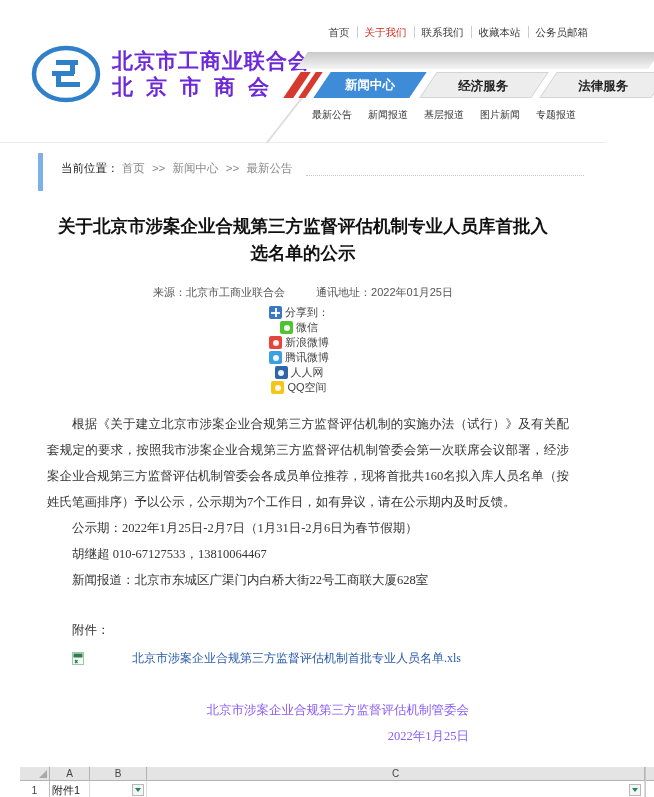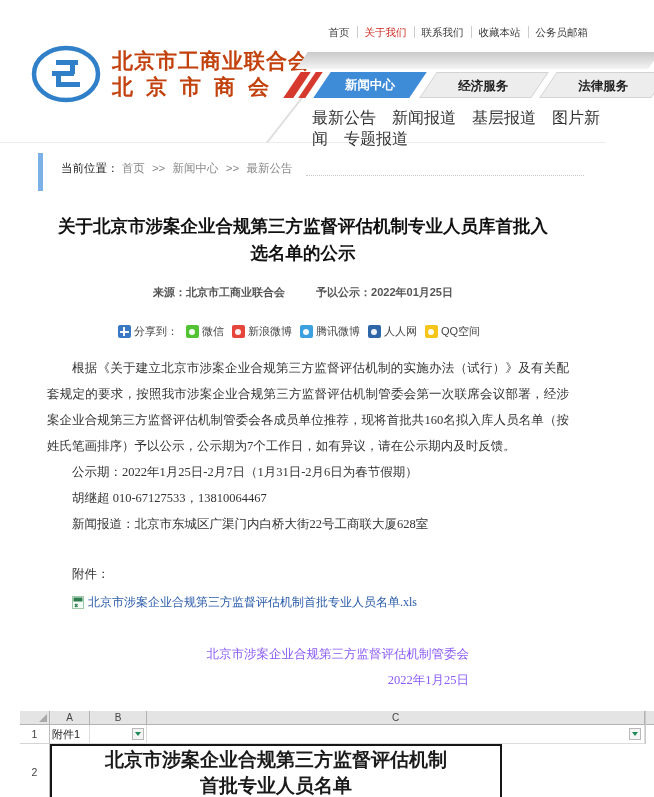--- a/index.html
+++ b/index.html
@@ -9,21 +9,21 @@
 
   
   header { position:relative; height:143px; border-bottom:1px solid #ececec; }
   .toplinks { position:absolute; top:26px; right:18px; font-size:10.5px; color:#3a3a3a; }
   .toplinks a { color:#3a3a3a; text-decoration:none; padding:0 7px; border-right:1px solid #ccc; cursor:pointer; }
   .toplinks a:last-child { border-right:none; padding-right:0; }
   .toplinks a.hot { color:#cc2a1e; }
 
   .brand { position:absolute; left:30px; top:44px; display:flex; align-items:center; cursor:pointer; }
   .brand svg { display:block; }
-  .brand-text { margin-left:10px; color:#c2410c; font-weight:bold; }
+  .brand-text { margin-left:10px; color:#6d28d9; font-weight:bold; }
   .brand-line1 { font-size:21px; letter-spacing:1px; line-height:26px; }
   .brand-line2 { font-size:21px; letter-spacing:0.62em; line-height:26px; }
 
   .band { position:absolute; top:52px; left:302px; width:352px; height:17px;
           background:linear-gradient(#c9c9c9,#f4f4f4); transform:skewX(-34deg); }
   .band-tail { position:absolute; top:84px; left:286px; width:2px; height:66px; background:#dedede; transform:rotate(38deg); }
 
   .tabs { position:absolute; top:72px; left:288px; width:366px; height:26px; }
   .stripe { position:absolute; top:0; height:26px; background:#d63a2f; transform:skewX(-34deg); }
   .stripe.s1 { left:4px; width:10px; }
@@ -31,55 +31,55 @@
   .tab { position:absolute; top:0; height:26px; transform:skewX(-34deg); cursor:pointer; }
   .tab .lbl { display:block; transform:skewX(34deg); font-size:12.5px; font-weight:bold; line-height:26px; text-align:center; }
   .tab.active { background:#3e8bd8; }
   .tab.active .lbl { color:#fff; }
   .tab.plain { background:#ededed; border:1px solid #d4d4d4; }
   .tab.plain .lbl { color:#222; }
   .tab.t1 { left:34px; width:96px; }
   .tab.t2 { left:140px; width:112px; }
   .tab.t3 { left:260px; width:112px; }
 
-  .subnav { position:absolute; top:108px; left:312px; font-size:16px; color:#333; }
+  .subnav { position:absolute; top:108px; left:312px; font-size:10px; color:#333; }
   .subnav a { color:#333; text-decoration:none; margin-right:16px; cursor:pointer; }
 
   
   .crumb-row { display:flex; align-items:flex-start; margin:10px 0 0 38px; height:40px; }
   .crumb-bar { width:5px; height:38px; background:#7cb1e8; flex:0 0 auto; }
   .crumb-txt { margin:8px 0 0 18px; font-size:11.5px; white-space:nowrap; }
   .crumb-label { font-weight:normal; color:#222; }
   .crumb-txt a { color:#888; text-decoration:none; cursor:pointer; }
   .crumb-sep { color:#888; margin:0 4px; }
   .crumb-rule { flex:1; border-bottom:1px dotted #c6c6c6; margin:22px 22px 0 14px; }
 
   
   .article { position:relative; }
   .title { width:500px; margin:20px auto 0; font-size:17.5px; font-weight:bold; color:#111; text-align:center; line-height:27px; }
   .meta { margin-top:18px; text-align:center; font-size:11px; color:#555; }
-  .meta span { margin:0 14px;font-weight:bold; }
-  .share { margin-top:24px; display:flex; justify-content:center; align-items:center; font-size:11px; color:#444; }
+  .meta span { margin:0 14px; }
+  .share { margin-top:5px; display:flex; justify-content:center; align-items:center; font-size:11px; color:#444;flex-direction:column; }
   .share .itm { display:flex; align-items:center; margin-right:8px; cursor:pointer; }
   .sicon { display:inline-block; width:13px; height:13px; border-radius:2px; margin-right:3px; position:relative; }
   .sicon::after { content:""; position:absolute; left:3.5px; top:3.5px; width:6px; height:6px; border-radius:50%; background:rgba(255,255,255,.92); }
   .sicon.plus::after { border-radius:0; left:5.5px; top:2px; width:2px; height:9px; }
   .sicon.plus::before { content:""; position:absolute; top:5.5px; left:2px; width:9px; height:2px; background:rgba(255,255,255,.92); }
   .ic-plus { background:#3b78c3; }
   .ic-wechat { background:#51c332; }
   .ic-sina { background:#e6453c; }
   .ic-tqq { background:#3aa0e0; }
   .ic-renren { background:#2f66a8; }
   .ic-qzone { background:#f5c519; }
 
   .bodytext { margin:16px 37px 0 47px; font-size:12.5px; color:#333; line-height:26px;font-family:Liberation Serif, serif; }
   .bodytext p.first { text-align:justify; text-indent:2em; }
   .bodytext p.ind { padding-left:2em; }
   .att-label { padding-left:2em; margin-top:24px; }
-  .attachment { padding-left:2em; margin-top:2px; display:flex; align-items:center; }
+  .attachment { padding-left:2em; margin-top:2px; display:flex; align-items:center;gap:44px; }
   .attachment a { color:#2a5caa; text-decoration:none; font-size:12px; cursor:pointer; }
   .xlsicon { width:12px; height:13px; margin-right:4px; flex:0 0 auto; }
   .signature { margin-top:26px; padding-right:100px; text-align:right; font-size:12.5px; color:#8b5cf6; line-height:26px; }
 
   
   .sheet { position:relative; margin-top:18px; height:163px; font-family:"Liberation Sans","DejaVu Sans",sans-serif; }
   .cell { position:absolute; overflow:hidden; }
   .colhdr { background:#e4e4e4; border-right:1px solid #b3b3b3; border-bottom:1px solid #b3b3b3; font-size:10px; color:#444; text-align:center; line-height:13px; }
   .corner { background:#e4e4e4; border-right:1px solid #b3b3b3; border-bottom:1px solid #b3b3b3; }
   .corner::after { content:""; position:absolute; right:2px; bottom:2px; border-left:8px solid transparent; border-bottom:8px solid #a9a9a9; }
@@ -154,21 +154,21 @@
         <a>最新公告</a>
       </span>
       <span class="crumb-rule"></span>
     </div>
 
     <article class="article">
       <h1 class="title">关于北京市涉案企业合规第三方监督评估机制专业人员库首批入选名单的公示</h1>
 
       <div class="meta">
         <span>来源：北京市工商业联合会</span>
-        <span>予以公示：2022年01月25日</span>
+        <span>通讯地址：2022年01月25日</span>
       </div>
 
       <div class="share">
         <span class="itm">
             <span class="sicon plus ic-plus"></span>
             <span>分享到：</span>
           </span>
         <span class="itm">
             <span class="sicon ic-wechat"></span>
             <span>微信</span>

